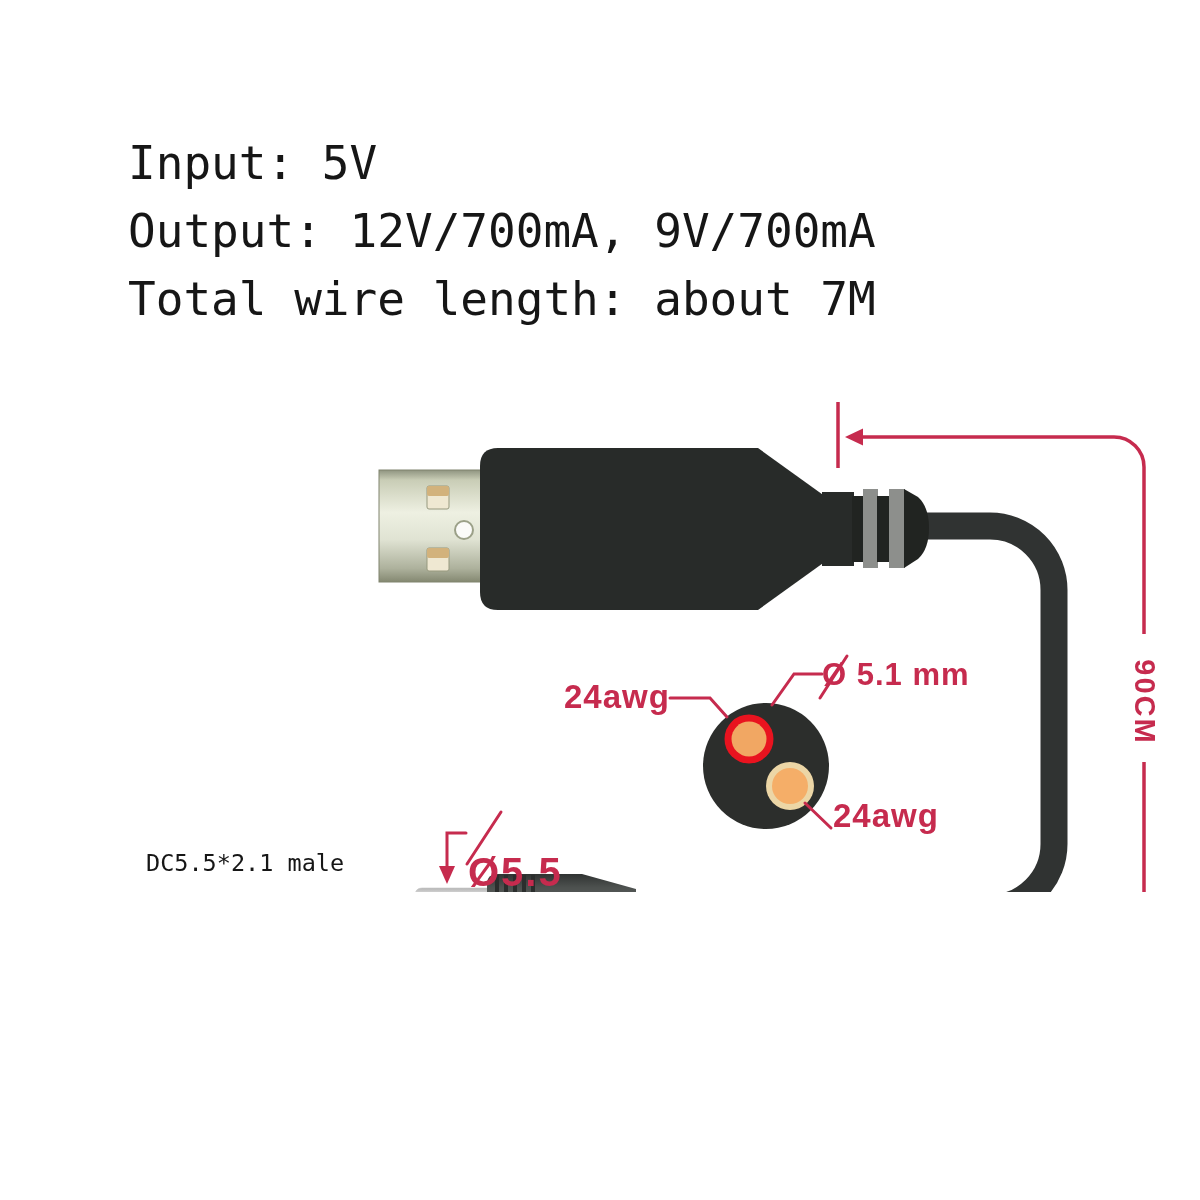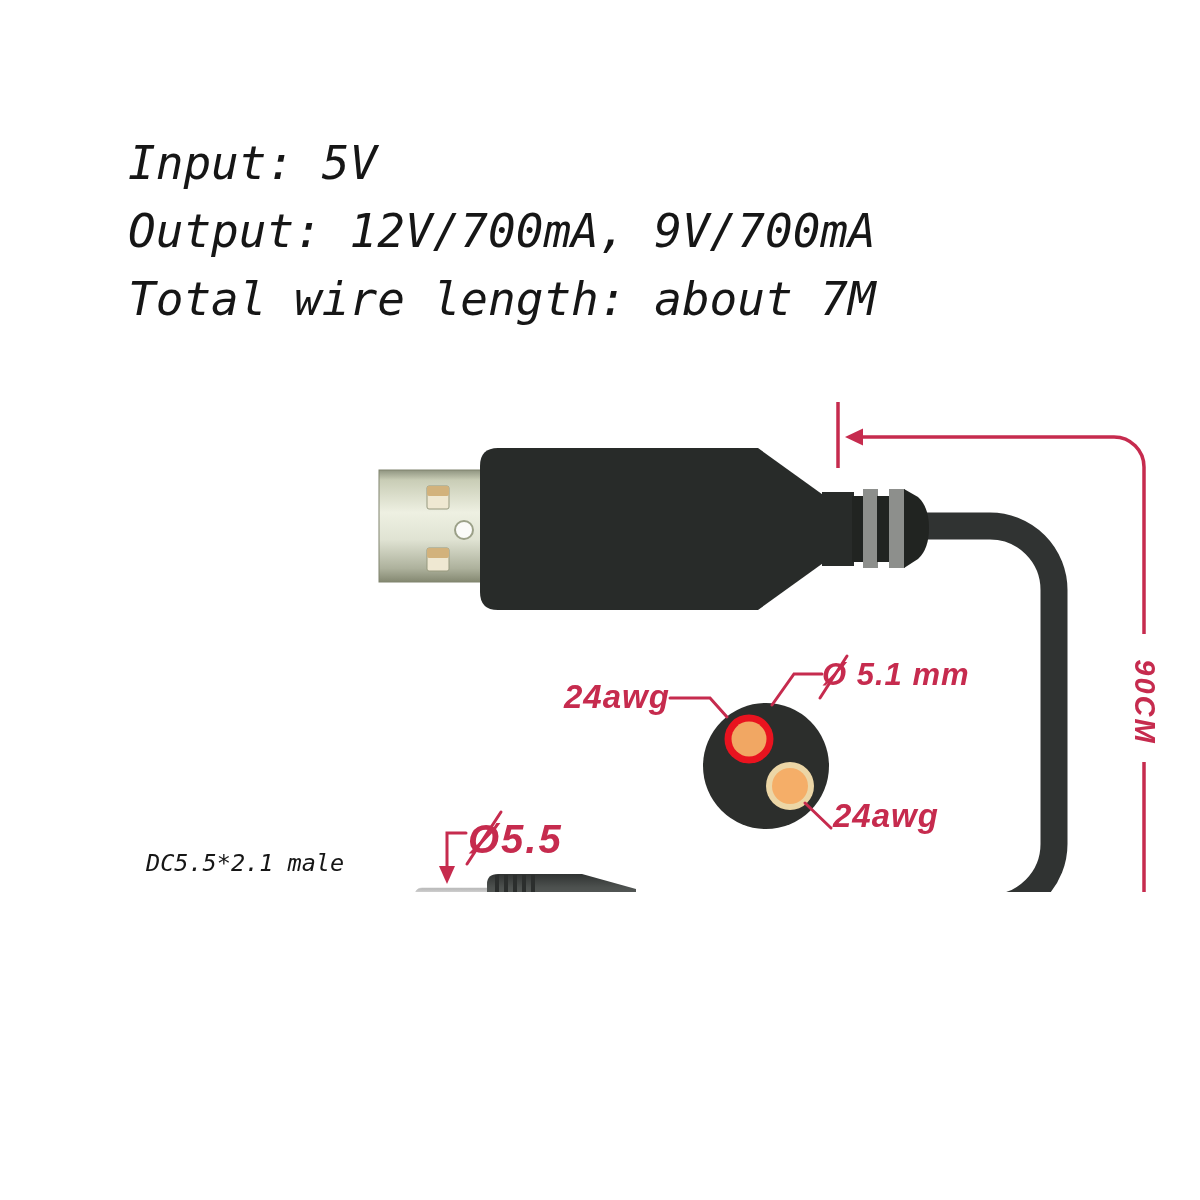--- a/index.html
+++ b/index.html
@@ -11,21 +11,20 @@
     --cable-black:#303332;
     --usb-body-black:#282b29;
     --jacket-black:#2c2e2c;
     --polarity-bg:#d9d9d9;
     --text-black:#161616;
   }
   html,body{margin:0;padding:0;background:#ffffff;}
   .canvas{
     position:relative;width:1200px;height:892px;background:#ffffff;overflow:hidden;
     font-family:"Liberation Sans", sans-serif;
-    font-style:italic;
   }
   .art{position:absolute;left:0;top:0;width:1200px;height:1200px;}
   .txt{position:absolute;white-space:nowrap;line-height:1;}
   .spec{
     left:128px;color:var(--text-black);
     font-family:"DejaVu Sans Mono", monospace;font-size:46px;letter-spacing:0px;
   }
   .spec-1{top:140px;}
   .spec-2{top:208px;}
   .spec-3{top:276px;}
@@ -35,21 +34,21 @@
   }
   .plug-type{left:146px;top:852px;}
   .compat{left:37px;top:914px;}
   .red-label{
     color:var(--annotation-red);font-weight:bold;
     font-family:"Liberation Sans", sans-serif;
   }
   .awg-top{left:564px;top:680px;font-size:33px;letter-spacing:1px;}
   .awg-bottom{left:833px;top:799px;font-size:33px;letter-spacing:1px;}
   .d35{left:822px;top:659px;font-size:31px;letter-spacing:1px;}
-  .d55{left:468px;top:819px;font-size:40px;letter-spacing:2px;}
+  .d55{left:468px;top:852px;font-size:40px;letter-spacing:2px;}
   .len90{
     left:1144px;top:702px;font-size:29px;font-weight:700;letter-spacing:2px;
     transform:translate(-50%,-50%) rotate(90deg);
   }
   .dim{stroke:var(--annotation-red);stroke-width:3.5;fill:none;}
   .dimfill{fill:var(--annotation-red);stroke:none;}
   .leader{stroke:var(--annotation-red);stroke-width:3;fill:none;stroke-linecap:round;}
   .cable{stroke:var(--cable-black);stroke-width:27;fill:none;}
   .pol{stroke:#3b3b3b;stroke-width:4;fill:none;}
   .poldot{fill:#3b3b3b;stroke:none;}

